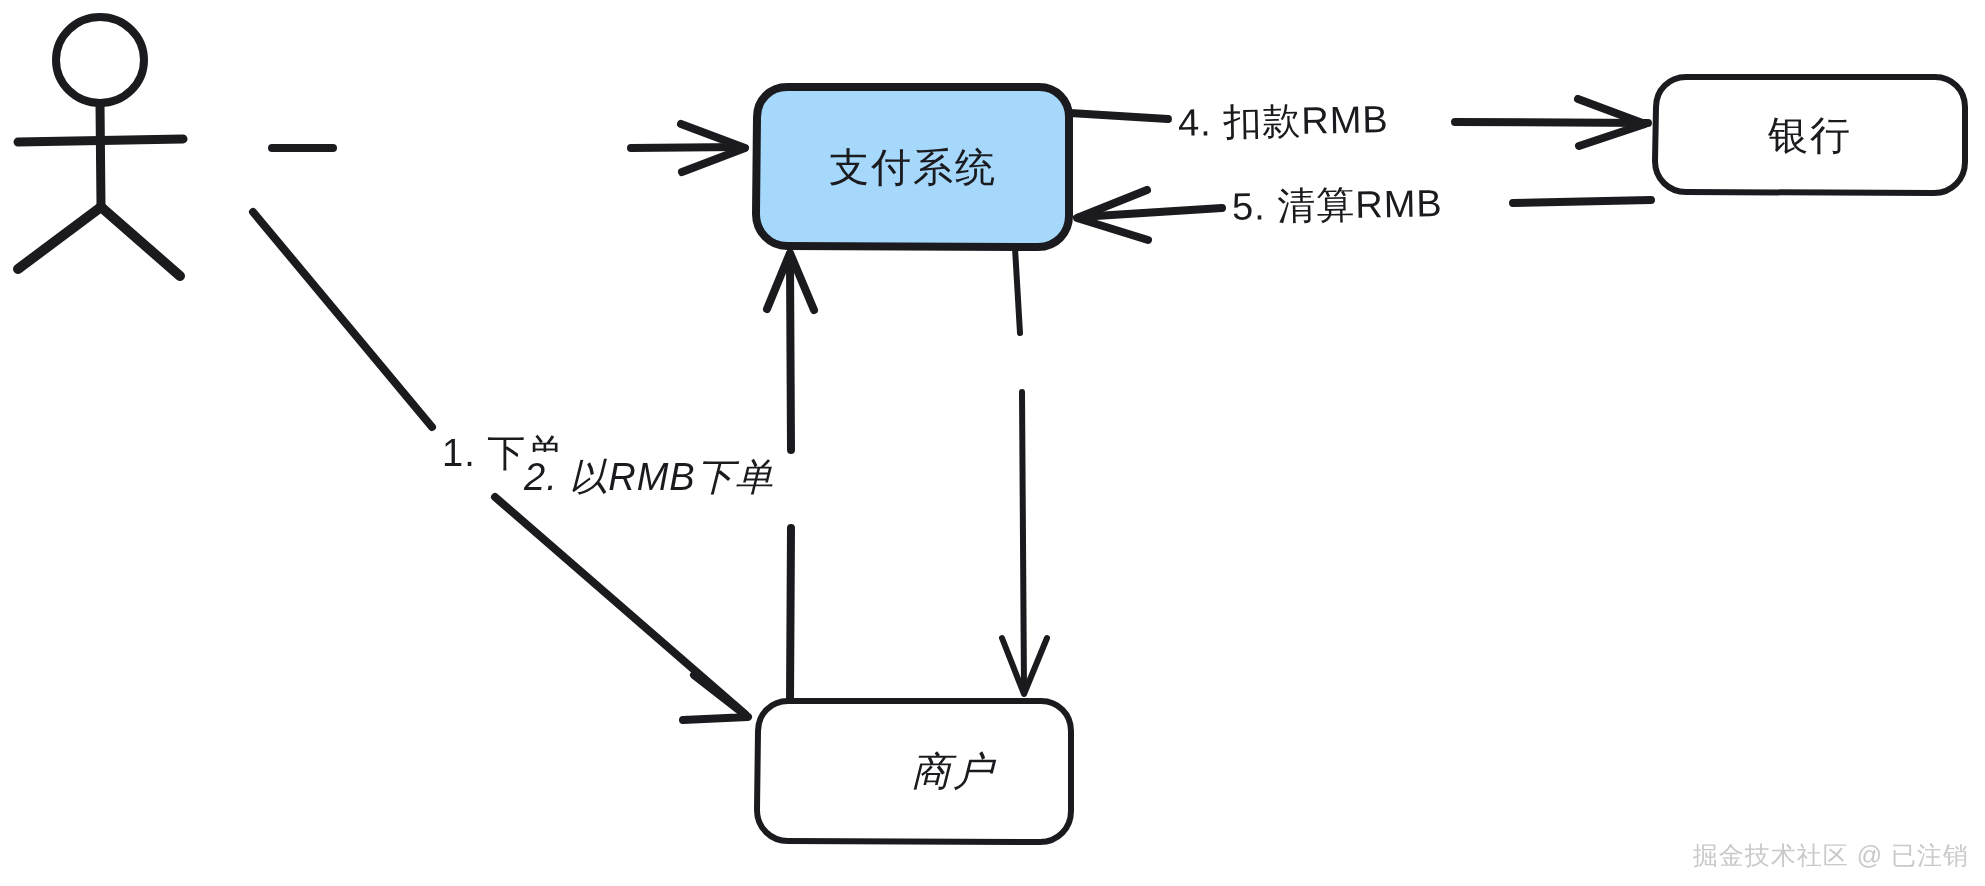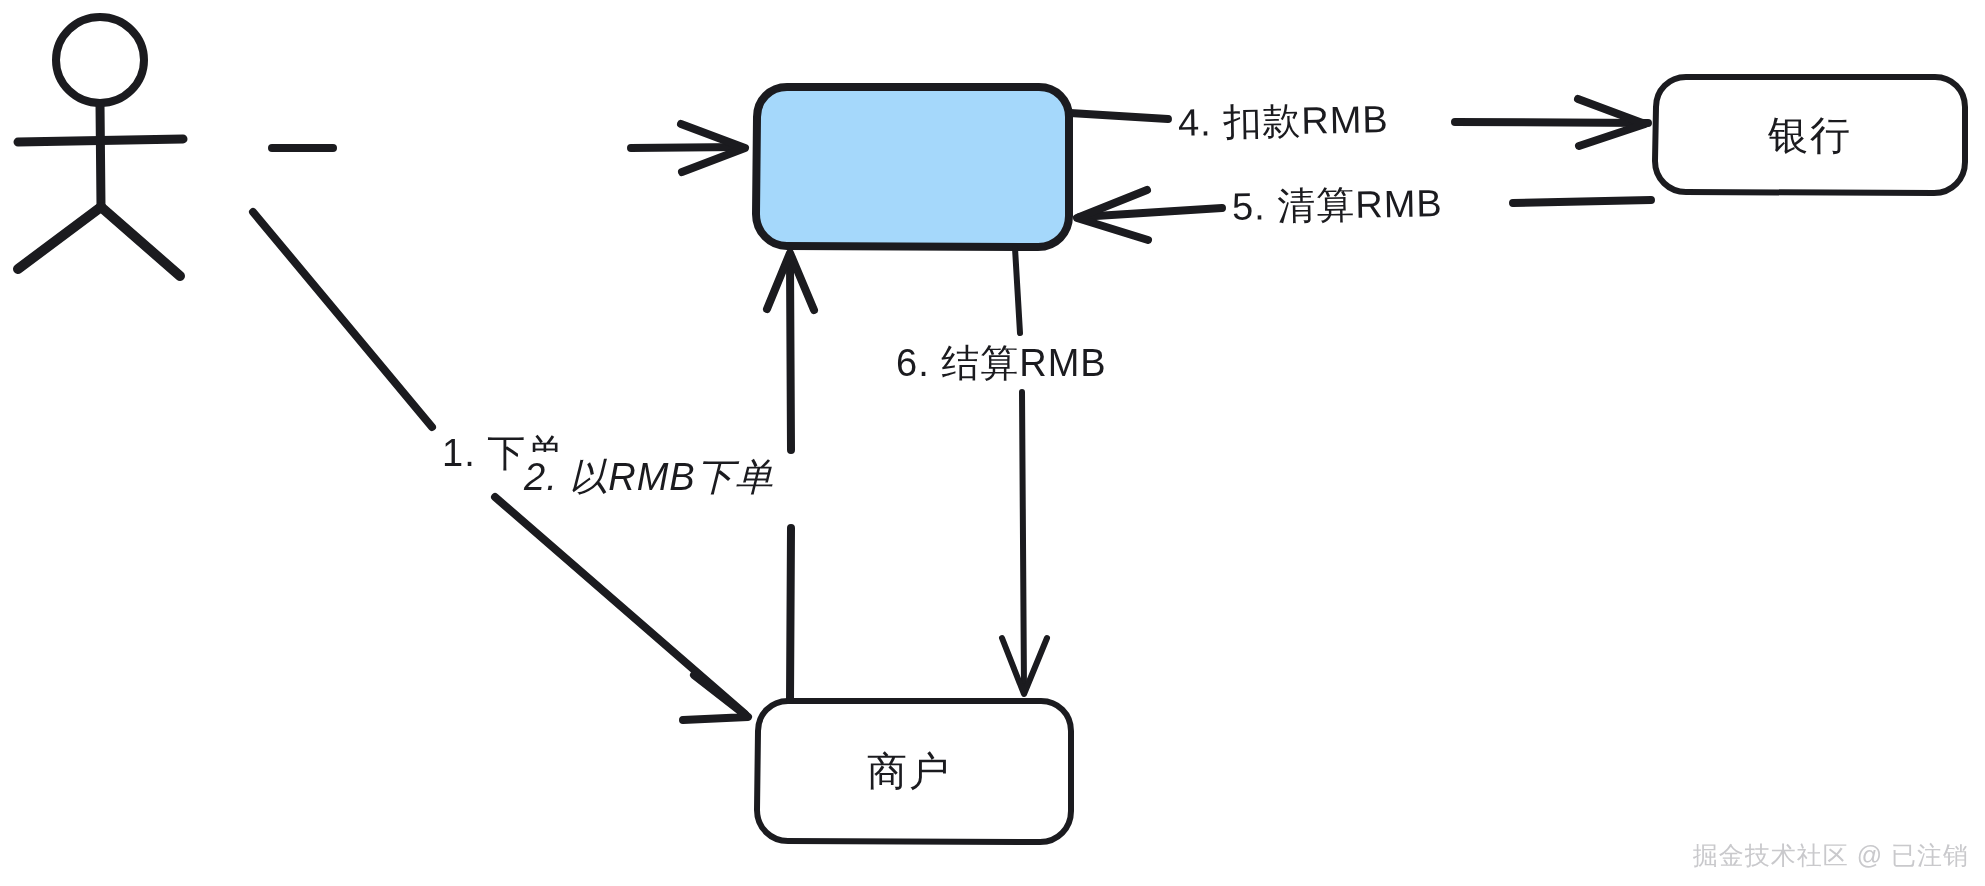--- a/index.html
+++ b/index.html
@@ -143,31 +143,31 @@
     </g>
 
     <g fill="none" stroke="#1b1b1f" stroke-width="6" stroke-linecap="round" stroke-linejoin="round">
       <path d="M1015 248 L1020 333"></path>
       <path d="M1022 392 L1024 690"></path>
       <path d="M1002 638 L1024 694 L1047 638"></path>
     </g>
 
   </svg>
 
+  <div class="node-label" style="left:757px; top:87px; width:312px; height:160px;">支付系统</div>
 
   <div class="node-label" style="left:1655px; top:77px; width:310px; height:116px;">银行</div>
 
-  <div class="node-label" style="left:752px; top:701px; width:314px; height:141px;">商户</div>
+  <div class="node-label" style="left:796px; top:701px; width:314px; height:141px;font-style:italic;">商户</div>
 
 
   <div class="edge-label" style="left:1172px; top:96px; transform: rotate(-1deg);">4. 扣款RMB</div>
 
   <div class="edge-label" style="left:1226px; top:180px; transform: rotate(-1deg);">5. 清算RMB</div>
 
-  <div class="edge-label" style="left:890px; top:338px;">6. 结算RMB</div>
 
   <div class="edge-label" style="left:436px; top:428px;">1. 下单</div>
 
   <div class="edge-label" style="left:518px; top:452px;font-style:italic;">2. 以RMB下单</div>
 
   <div id="watermark">掘金技术社区 @ 已注销</div>
 
 </div>
 
 </body></html>

